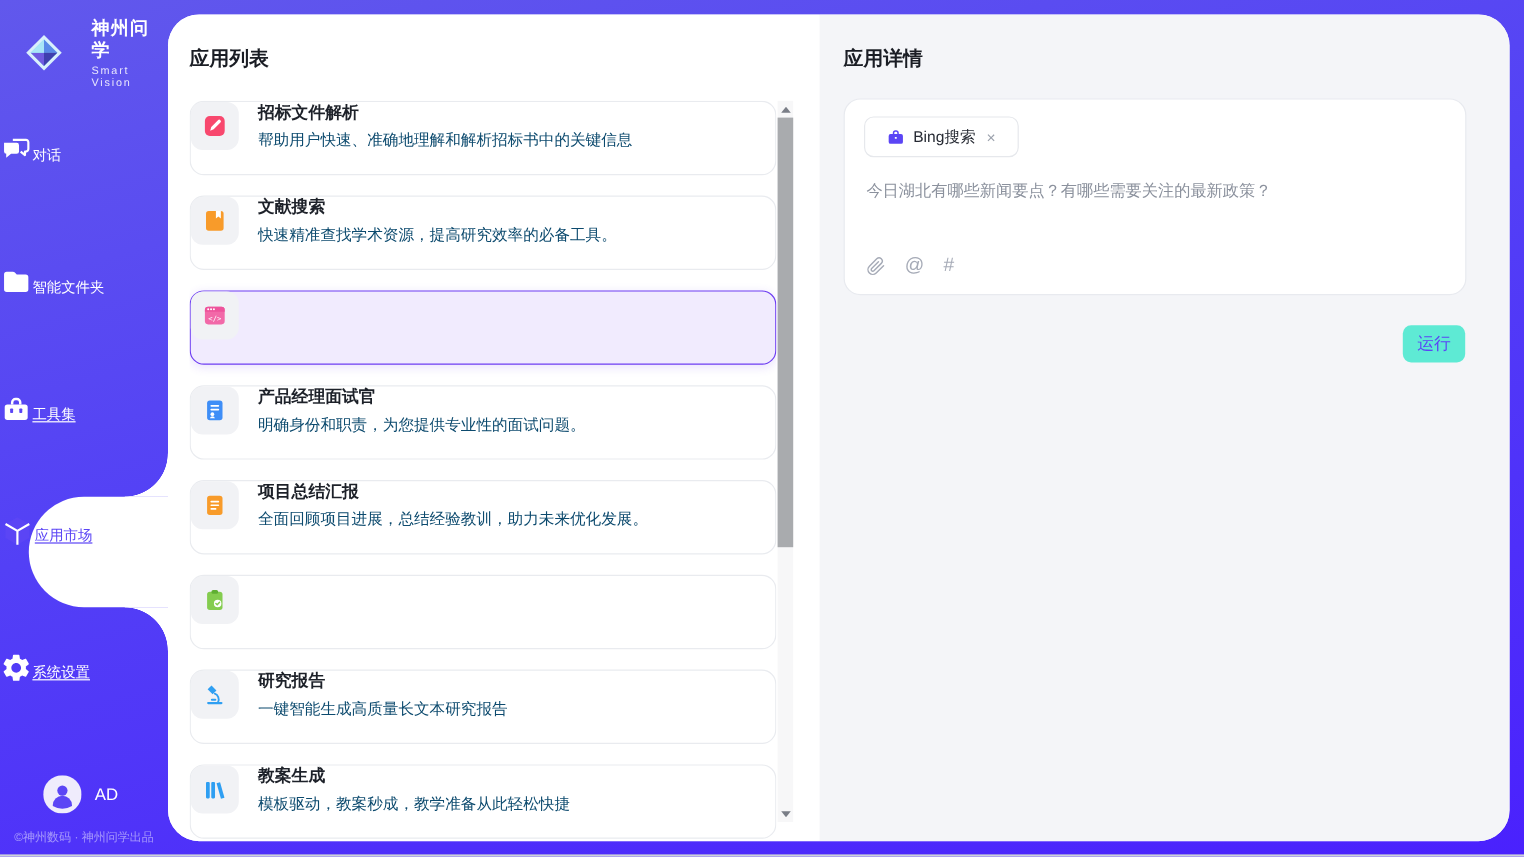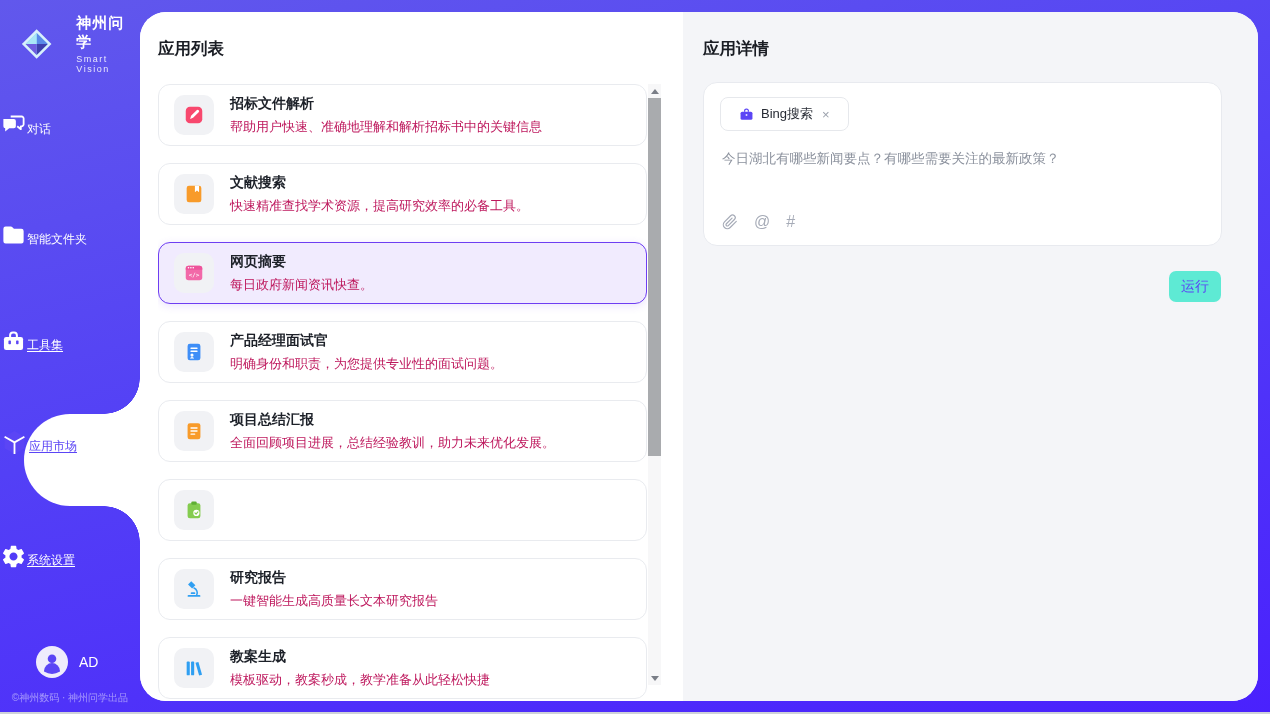--- a/index.html
+++ b/index.html
@@ -37,26 +37,26 @@
   
   .main-card { position:absolute; left:140px; top:12px; width:1118px; height:689px;
                background:#fff; border-radius:26px; overflow:hidden; display:flex; }
 
   .list-panel { position:relative; width:543px; background:#fff; }
   .panel-title { position:absolute; top:26px; left:18px; font-size:16.5px; font-weight:700; color:#1a1d24; }
   .detail-panel .panel-title { left:20px; }
 
   .app-list { position:absolute; top:72px; left:18px; width:489px; bottom:0; overflow:hidden; }
   .app-card { height:62px; margin-bottom:17px; border:1px solid #e9ebef; border-radius:12px;
-              background:#fff; display:flex; align-items:center; padding-left:15px; cursor:pointer; }
+              background:#fff; display:flex; cursor:pointer; }
   .app-card.selected { background:#f1ebfe; border-color:#6e3ef2; box-shadow:0 2px 8px rgba(110,62,242,.14); }
   .app-icon-box { width:40px; height:40px; border-radius:10px; background:#f1f2f5; flex:0 0 40px;
                   display:flex; align-items:center; justify-content:center; margin-right:16px; }
   .app-title { font-size:14px; font-weight:700; color:#1d2129; margin-bottom:5px; }
-  .app-desc  { font-size:13px; color:#be185d; }
+  .app-desc  { font-size:13px; color:#0c4a6e; }
 
   .scrollbar { position:absolute; left:508px; top:72px; bottom:16px; width:13px; background:#f7f7f8; }
   .sb-btn { position:absolute; left:0; width:13px; height:14px; display:flex; align-items:center;
             justify-content:center; cursor:pointer; }
   .sb-up { top:0; } .sb-down { bottom:0; }
   .tri-up { width:0; height:0; border-left:4px solid transparent; border-right:4px solid transparent;
             border-bottom:5px solid #7a7e87; }
   .tri-down { width:0; height:0; border-left:4px solid transparent; border-right:4px solid transparent;
             border-top:5px solid #7a7e87; }
   .sb-thumb { position:absolute; left:0; top:14px; width:13px; height:358px; background:#a9abae; cursor:pointer; }
@@ -188,24 +188,20 @@
           <div class="app-icon-box">
             <svg width="22" height="22" viewBox="0 0 24 24">
               <rect x="3" y="4" width="18" height="16" rx="3" fill="#f269a8"></rect>
               <path d="M3 7a3 3 0 013-3h12a3 3 0 013 3v1.5H3z" fill="#ee539b"></path>
               <circle cx="6" cy="6.3" r=".9" fill="#fff"></circle>
                 <circle cx="8.6" cy="6.3" r=".9" fill="#fff"></circle>
                 <circle cx="11.2" cy="6.3" r=".9" fill="#fff"></circle>
               <text x="12" y="16.6" font-size="6.5" fill="#fff" text-anchor="middle" font-family="DejaVu Sans Mono, monospace">&lt;/&gt;</text>
             </svg>
           </div>
-          <div class="app-text">
-            <div class="app-title">网页摘要</div>
-            <div class="app-desc">每日政府新闻资讯快查。</div>
-          </div>
         </div>
 
         <div class="app-card">
           <div class="app-icon-box">
             <svg width="22" height="22" viewBox="0 0 24 24">
               <rect x="5" y="3" width="14" height="18" rx="2.5" fill="#3e8ef7"></rect>
               <rect x="8" y="7" width="8" height="1.6" rx=".8" fill="#fff"></rect>
               <rect x="8" y="10.4" width="8" height="1.6" rx=".8" fill="#fff"></rect>
               <circle cx="9.8" cy="15.4" r="1.7" fill="#fff"></circle>
               <path d="M7.6 19.2a2.3 2.3 0 014.5 0z" fill="#fff"></path>

